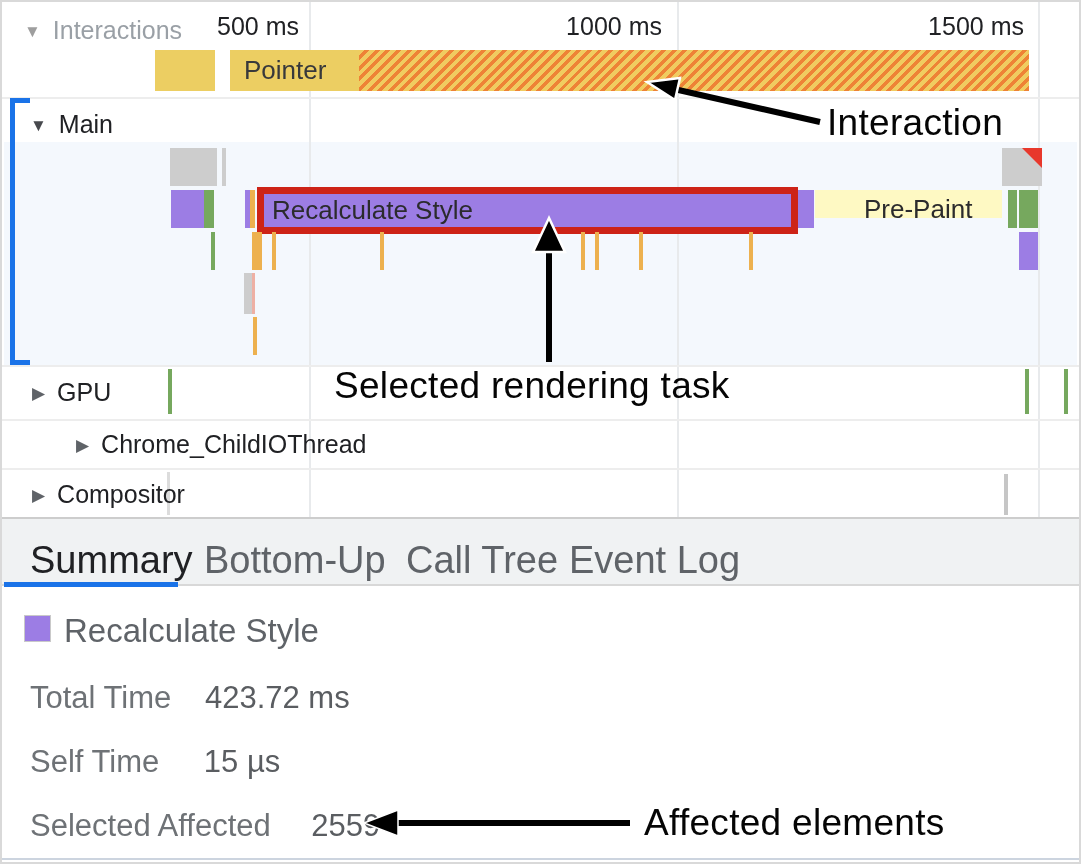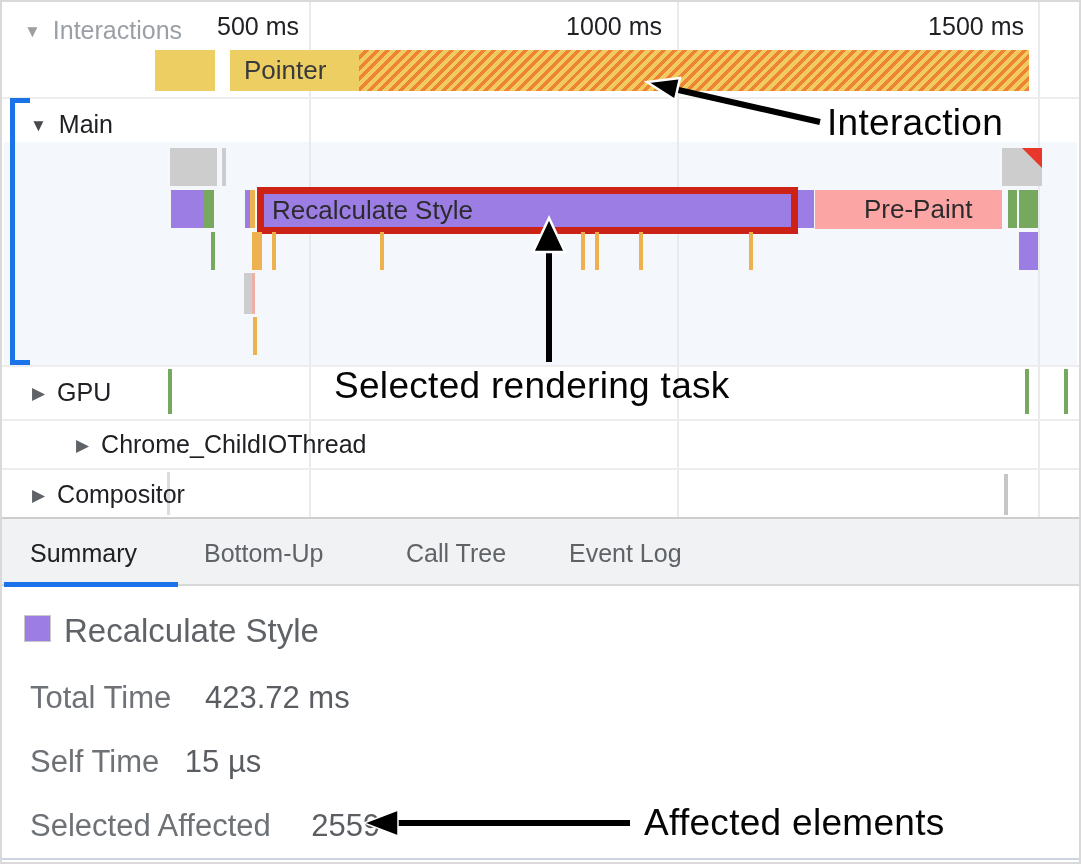--- a/index.html
+++ b/index.html
@@ -16,21 +16,21 @@
   .bar { position:absolute; z-index:3; overflow:hidden; white-space:nowrap; }
   .bar-label { font-size:26px; color:#38393b; }
   .stripe-orange { background:repeating-linear-gradient(135deg,#f0cc60 0,#f0cc60 4px,#ee8336 4px,#ee8336 7.5px); }
   .stripe-red { background:repeating-linear-gradient(135deg,#cbcbcb 0,#cbcbcb 4px,#e79a94 4px,#e79a94 7.5px); }
   .corner-red { position:absolute; top:0; right:0; width:0; height:0; border-left:26px solid transparent; border-top:26px solid #e8382c; }
   .flame-bg { position:absolute; left:2px; right:2px; top:140px; height:223px; background:#f4f8fd; z-index:0; }
   .divider { position:absolute; left:0; right:0; height:2px; background:#ededed; z-index:4; }
   .annotation { position:absolute; font-size:37px; color:#050505; z-index:10; letter-spacing:0.3px; }
   .tabbar { position:absolute; left:0; right:0; top:515px; height:69px; background:#f0f2f3;
             border-top:2px solid #cdcdcd; border-bottom:2px solid #d8d8d8; z-index:5; }
-  .tab { position:absolute; top:20px; font-size:25px; color:#5f6368; cursor:default; }
+  .tab { position:absolute; top:20px; font-size:38px; color:#5f6368; cursor:default; }
   .tab.active { color:#202124; }
   .tab-underline { position:absolute; left:2px; top:63px; width:174px; height:5px; background:#1a73e8; }
   .summary-title { position:absolute; font-size:33px; color:#5f6368; z-index:5; }
   .summary-row { position:absolute; font-size:31px; color:#6e7276; z-index:5; }
   .summary-row .val { color:#5a5d61; }
   .swatch { position:absolute; left:22px; top:613px; width:27px; height:27px; background:#9c7de4; border:1px solid #c9c9c9; z-index:5; }
   .bracket { position:absolute; background:#1a73e8; z-index:6; }
   svg.arrows { position:absolute; left:0; top:0; z-index:9; pointer-events:none; }
   .bottom-line { position:absolute; left:0; right:0; top:856px; height:2px; background:#ccd4df; }
 </style>
@@ -74,21 +74,21 @@
   </div>
 
   <div class="bar" style="left:169px; top:188px; width:33px; height:38px; background:#9c7de4;"></div>
   <div class="bar" style="left:202px; top:188px; width:10px; height:38px; background:#76a85e;"></div>
   <div class="bar" style="left:243px; top:188px; width:5px; height:38px; background:#9c7de4;"></div>
   <div class="bar" style="left:248px; top:188px; width:5px; height:38px; background:#edb14f;"></div>
   <div class="bar" style="left:255px; top:185px; width:541px; height:47px; background:#9c7de4; border:7px solid #cd2317; line-height:33px;">
     <span class="bar-label" style="padding-left:8px; color:#2b2b2d;">Recalculate Style</span>
   </div>
   <div class="bar" style="left:796px; top:188px; width:16px; height:38px; background:#9c7de4;"></div>
-  <div class="bar" style="left:813px; top:188px; width:187px; height:39px; background:#fca5a5; line-height:38px;">
+  <div class="bar" style="left:813px; top:188px; width:187px; height:28px; background:#fef9c3; line-height:38px;">
     <span class="bar-label" style="padding-left:49px; color:#2b2b2d;">Pre-Paint</span>
   </div>
   <div class="bar" style="left:1006px; top:188px; width:9px; height:38px; background:#76a85e;"></div>
   <div class="bar" style="left:1017px; top:188px; width:19px; height:38px; background:#76a85e;"></div>
 
   <div class="bar" style="left:209px; top:230px; width:4px; height:38px; background:#76a85e;"></div>
   <div class="bar" style="left:250px; top:230px; width:10px; height:38px; background:#edb14f;"></div>
   <div class="bar" style="left:270px; top:230px; width:4px; height:38px; background:#edb14f;"></div>
   <div class="bar" style="left:378px; top:230px; width:4px; height:38px; background:#edb14f;"></div>
   <div class="bar" style="left:579px; top:230px; width:4px; height:38px; background:#edb14f;"></div>
@@ -131,21 +131,21 @@
 
   <div class="swatch"></div>
   <div class="summary-title" style="left:62px; top:610px;">Recalculate Style</div>
 
   <div class="summary-row" style="left:28px; top:678px;">
     <span>Total Time</span>
     <span class="val" style="margin-left:25px;">423.72 ms</span>
   </div>
   <div class="summary-row" style="left:28px; top:742px;">
     <span>Self Time</span>
-    <span class="val" style="margin-left:17px;">15 µs</span>
+    <span class="val" style="margin-left:36px;">15 µs</span>
   </div>
   <div class="summary-row" style="left:28px; top:806px;">
     <span>Selected Affected</span>
     <span class="val" style="margin-left:32px;">2559</span>
   </div>
 
   <div class="bottom-line"></div>
 
   <div class="annotation" style="left:825px; top:100px;">Interaction</div>
   <div class="annotation" style="left:332px; top:363px;">Selected rendering task</div>

